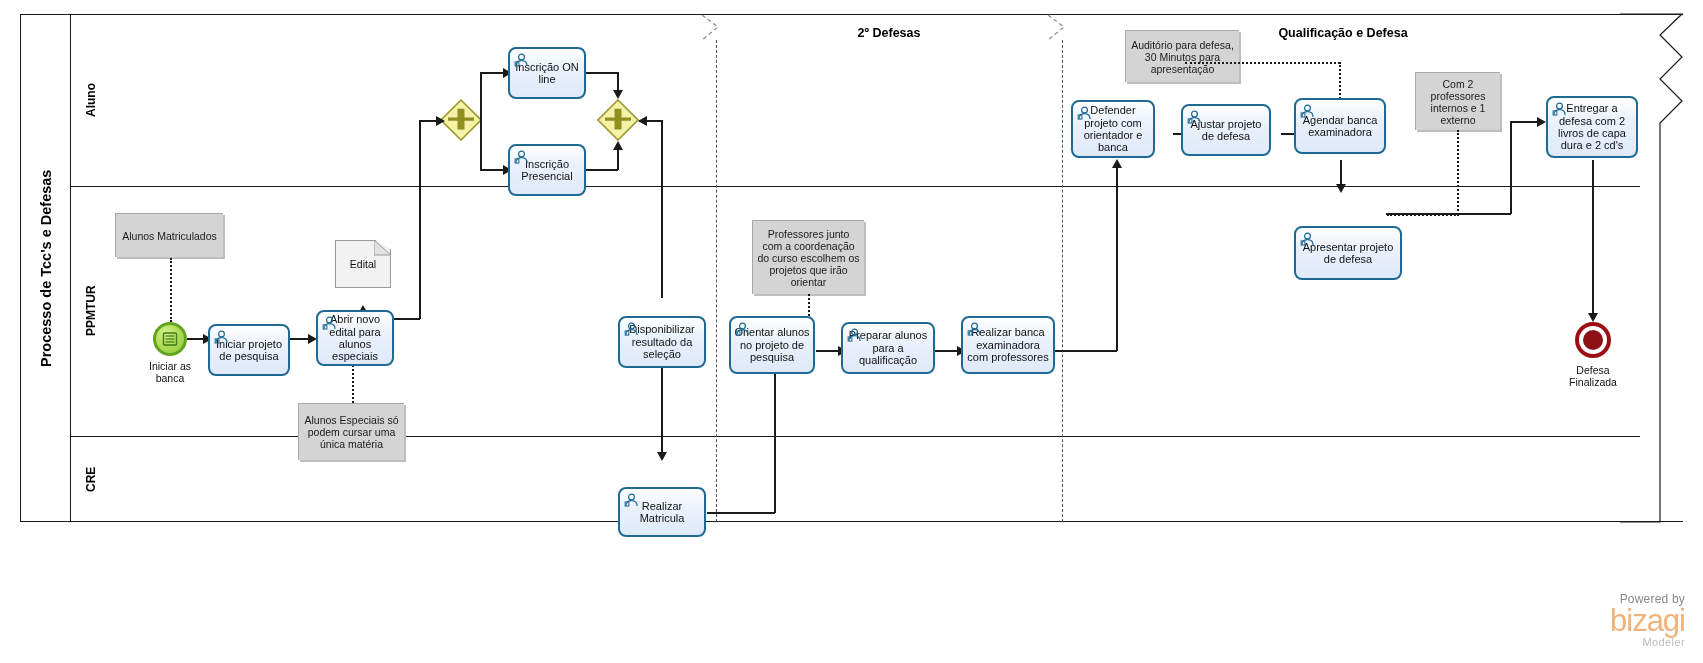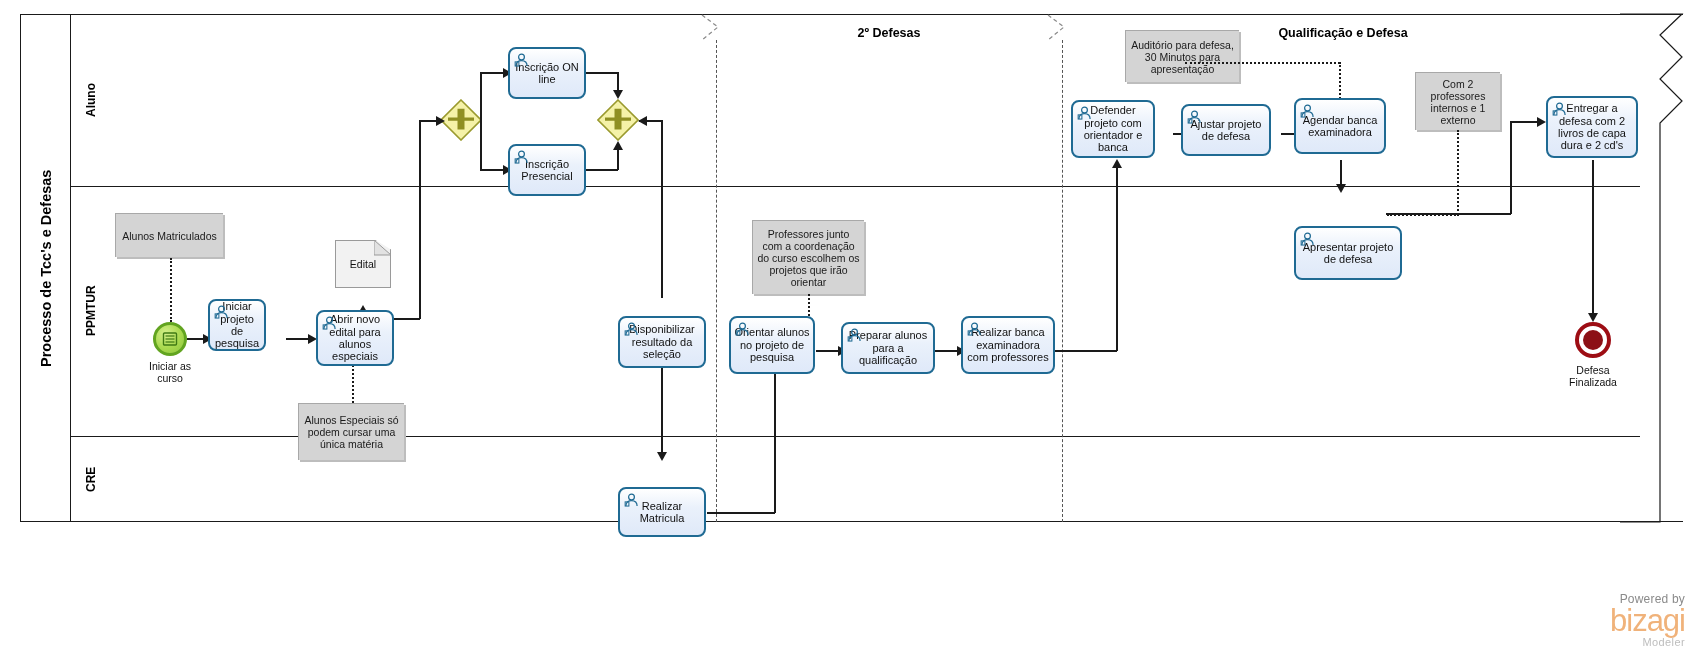--- a/index.html
+++ b/index.html
@@ -167,21 +167,21 @@
 
   <div class="ev ev-start" style="left:153px;top:322px;width:34px;height:34px;"></div>
   <svg style="position:absolute;left:162px;top:331px;width:16px;height:16px;" viewBox="0 0 16 16">
     <rect x="1.5" y="2" width="13" height="12" rx="1" fill="none" stroke="#3f7a14" stroke-width="1.4"></rect>
     <line x1="3.5" y1="5" x2="12.5" y2="5" stroke="#3f7a14" stroke-width="1.2"></line>
     <line x1="3.5" y1="8" x2="12.5" y2="8" stroke="#3f7a14" stroke-width="1.2"></line>
     <line x1="3.5" y1="11" x2="12.5" y2="11" stroke="#3f7a14" stroke-width="1.2"></line>
   </svg>
   <div class="ev-label" style="left:120px;top:360px;width:100px;">
     <span>Iniciar as</span><br>
-    <span>curso</span>
+    <span>banca</span>
   </div>
 
   <div class="ev ev-end" style="left:1575px;top:322px;width:36px;height:36px;"></div>
   <div class="ev-end-in" style="left:1583px;top:330px;width:20px;height:20px;"></div>
   <div class="ev-label" style="left:1543px;top:364px;width:100px;">
     <span>Defesa</span><br>
     <span>Finalizada</span>
   </div>
 
   <svg class="gw" style="left:440px;top:99px;width:42px;height:42px;" viewBox="0 0 42 42">
@@ -285,21 +285,21 @@
 
   <div class="task" style="left:508px;top:144px;width:78px;height:52px;">
     <svg class="task-ico" viewBox="0 0 16 15">
       <circle cx="8" cy="4.2" r="3.1" fill="none" stroke="#1f6a93" stroke-width="1.3"></circle>
       <path d="M2,14 C2,9.6 5,8.2 8,8.2 C11,8.2 14,9.6 14,14" fill="none" stroke="#1f6a93" stroke-width="1.3"></path>
       <rect x="1.2" y="9.5" width="4" height="4.5" fill="none" stroke="#1f6a93" stroke-width="1.1"></rect>
     </svg>
     <span class="lbl">Inscrição Presencial</span>
   </div>
 
-  <div class="task" style="left:208px;top:299px;width:58px;height:52px;border-radius:8px;">
+  <div class="task" style="left:208px;top:324px;width:82px;height:52px;border-radius:8px;">
     <svg class="task-ico" viewBox="0 0 16 15">
       <circle cx="8" cy="4.2" r="3.1" fill="none" stroke="#1f6a93" stroke-width="1.3"></circle>
       <path d="M2,14 C2,9.6 5,8.2 8,8.2 C11,8.2 14,9.6 14,14" fill="none" stroke="#1f6a93" stroke-width="1.3"></path>
       <rect x="1.2" y="9.5" width="4" height="4.5" fill="none" stroke="#1f6a93" stroke-width="1.1"></rect>
     </svg>
     <span class="lbl">Iniciar projeto de pesquisa</span>
   </div>
 
   <div class="task" style="left:316px;top:310px;width:78px;height:56px;">
     <svg class="task-ico" viewBox="0 0 16 15">

